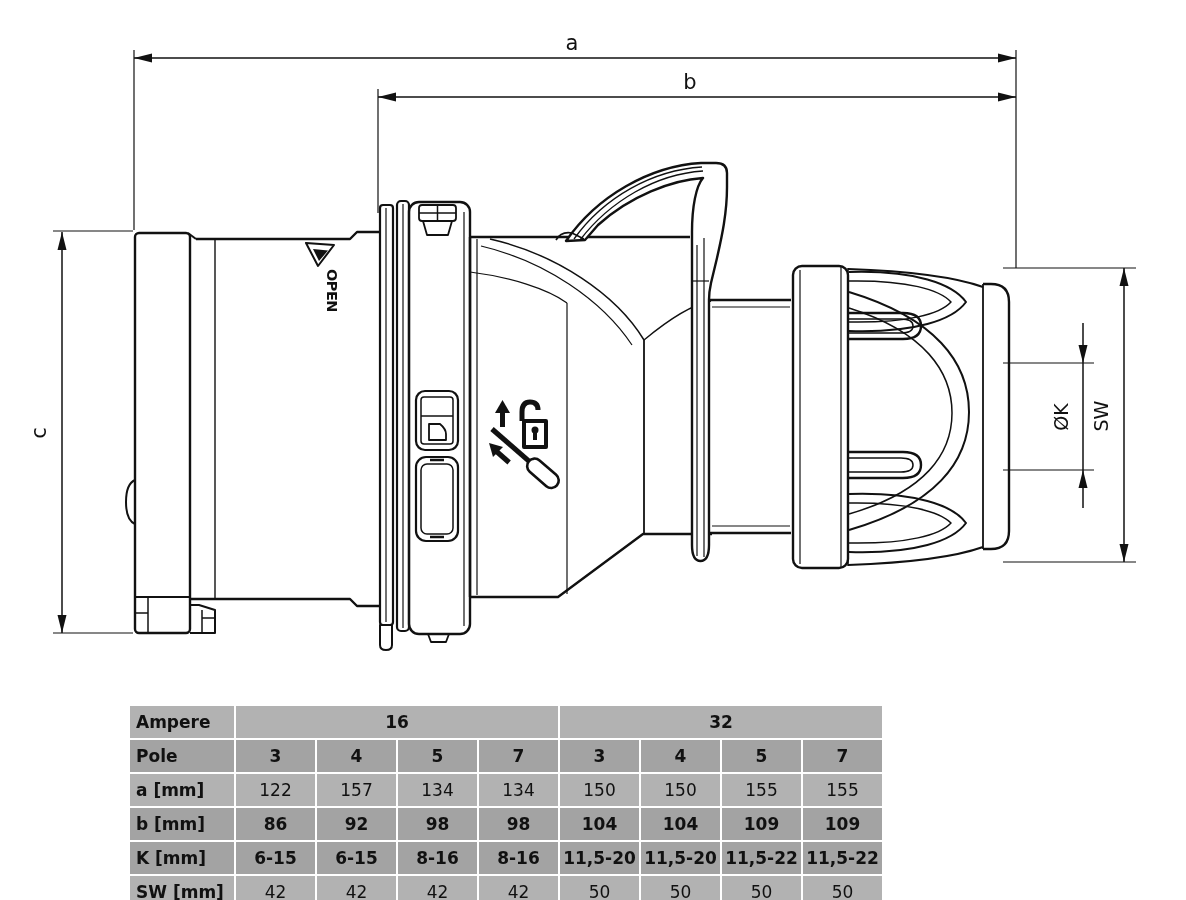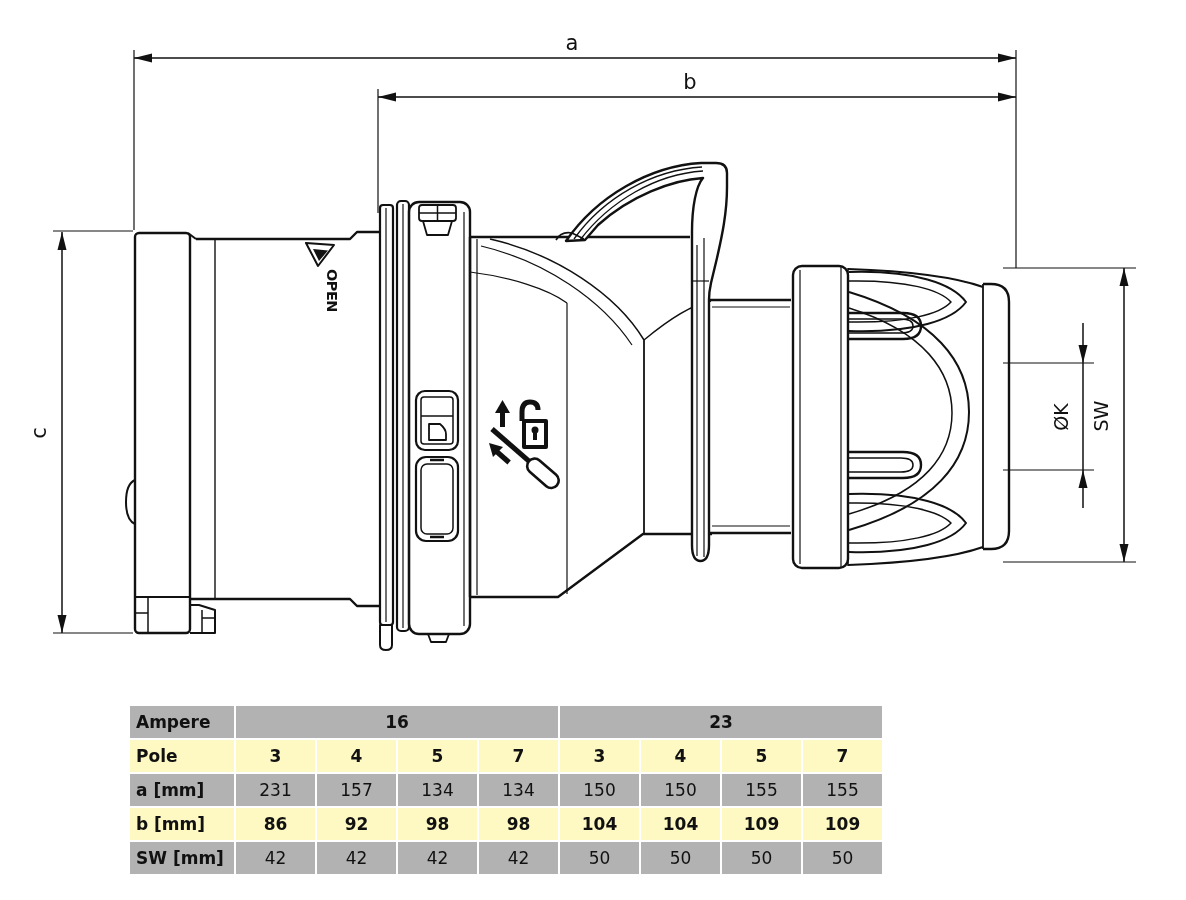--- a/index.html
+++ b/index.html
@@ -4,21 +4,21 @@
 <style>
   html,body{margin:0;padding:0;background:#fff;}
   #stage{position:relative;width:1186px;height:900px;background:#fff;overflow:hidden;
          font-family:"DejaVu Sans","Liberation Sans",sans-serif;}
   #drawing{position:absolute;left:0;top:0;}
   #table-wrap{position:absolute;left:128px;top:704px;}
   table.spec{border-collapse:separate;border-spacing:2px;font-size:17px;color:#111;}
   table.spec th.lbl{text-align:left;font-weight:bold;padding:0 6px;width:92px;height:24px;}
   table.spec td{text-align:center;width:77px;height:32px;padding:0 1px;}
   .dark{background:#b2b2b2;}
-  .light{background:#fef9c3;}
+  .light{background:#a3a3a3;}
   .b{font-weight:bold;}
   svg text{fill:#111;}
 </style>
 </head>
 <body>
 <div id="stage">
 
 <svg id="drawing" width="1186" height="900" viewBox="0 0 1186 900" fill="none" stroke="#111" stroke-width="2" stroke-linejoin="round">
 
   <g stroke-width="1.5">
@@ -212,56 +212,67 @@
     </g>
   </g>
 </svg>
 
   <div id="table-wrap">
     <table class="spec">
       <tbody>
           <tr>
             <th class="lbl dark">Ampere</th>
             <td colspan="4" class="dark b">16</td>
-            <td colspan="4" class="dark b">23</td>
+            <td colspan="4" class="dark b">32</td>
           </tr>
           <tr>
             <th class="lbl light">Pole</th>
             <td class="light b">3</td>
             <td class="light b">4</td>
             <td class="light b">5</td>
             <td class="light b">7</td>
             <td class="light b">3</td>
             <td class="light b">4</td>
             <td class="light b">5</td>
             <td class="light b">7</td>
           </tr>
           <tr>
             <th class="lbl dark">a [mm]</th>
-            <td class="dark">231</td>
+            <td class="dark">122</td>
             <td class="dark">157</td>
             <td class="dark">134</td>
             <td class="dark">134</td>
             <td class="dark">150</td>
             <td class="dark">150</td>
             <td class="dark">155</td>
             <td class="dark">155</td>
           </tr>
           <tr>
             <th class="lbl light">b [mm]</th>
             <td class="light b">86</td>
             <td class="light b">92</td>
             <td class="light b">98</td>
             <td class="light b">98</td>
             <td class="light b">104</td>
             <td class="light b">104</td>
             <td class="light b">109</td>
             <td class="light b">109</td>
           </tr>
           <tr>
+            <th class="lbl light">K [mm]</th>
+            <td class="light b">6-15</td>
+            <td class="light b">6-15</td>
+            <td class="light b">8-16</td>
+            <td class="light b">8-16</td>
+            <td class="light b">11,5-20</td>
+            <td class="light b">11,5-20</td>
+            <td class="light b">11,5-22</td>
+            <td class="light b">11,5-22</td>
+          </tr>
+          <tr>
             <th class="lbl dark">SW [mm]</th>
             <td class="dark">42</td>
             <td class="dark">42</td>
             <td class="dark">42</td>
             <td class="dark">42</td>
             <td class="dark">50</td>
             <td class="dark">50</td>
             <td class="dark">50</td>
             <td class="dark">50</td>
           </tr>

